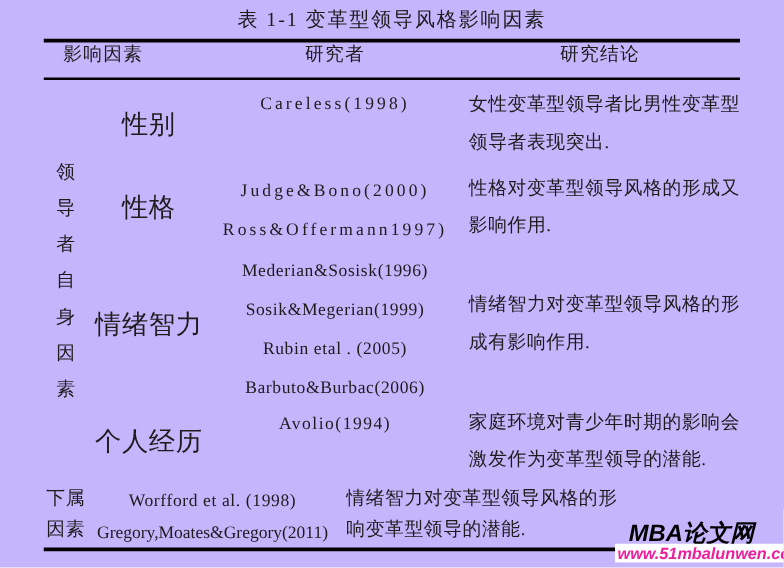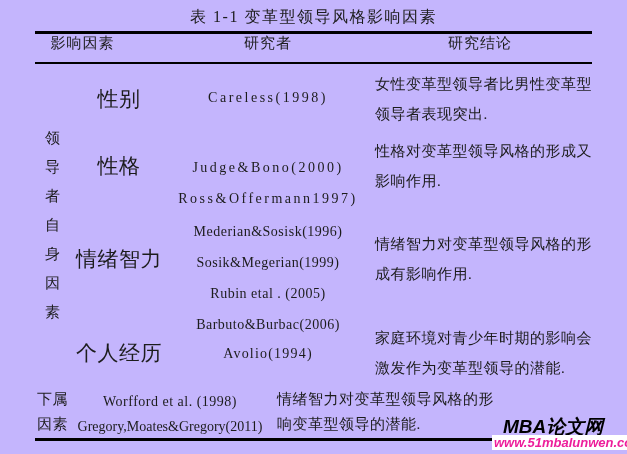--- a/index.html
+++ b/index.html
@@ -34,21 +34,21 @@
   .rows{flex:1;display:flex;flex-direction:column;}
   .row{display:flex;}
   .r0{height:70px;} .r1{height:64px;} .r2{height:122px;} .r3{height:66px;} .r4{height:52px;}
   .factor-cell{
     width:98px;display:flex;flex-direction:column;justify-content:center;
     align-items:center;font-size:21px;letter-spacing:0.5px;
   }
   .factor-cell .fline{height:25px;line-height:25px;}
   .res-cell{
     width:200px;display:flex;flex-direction:column;align-items:center;
-    padding-top:18px;box-sizing:border-box;font-size:14px;
+    padding-top:4px;box-sizing:border-box;font-size:14px;
   }
   .res-cell div{line-height:31px;white-space:nowrap;}
   .con-cell{
     flex:1;display:flex;flex-direction:column;justify-content:center;
     padding-left:7px;box-sizing:border-box;font-size:15px;letter-spacing:0.5px;
   }
   .con-cell div{line-height:30px;white-space:nowrap;}
   .sec-b .res-cell{padding-top:3px;}
   .sec-b .res-cell div{line-height:25px;}
   .sec-b .con-cell div{line-height:25px;}

